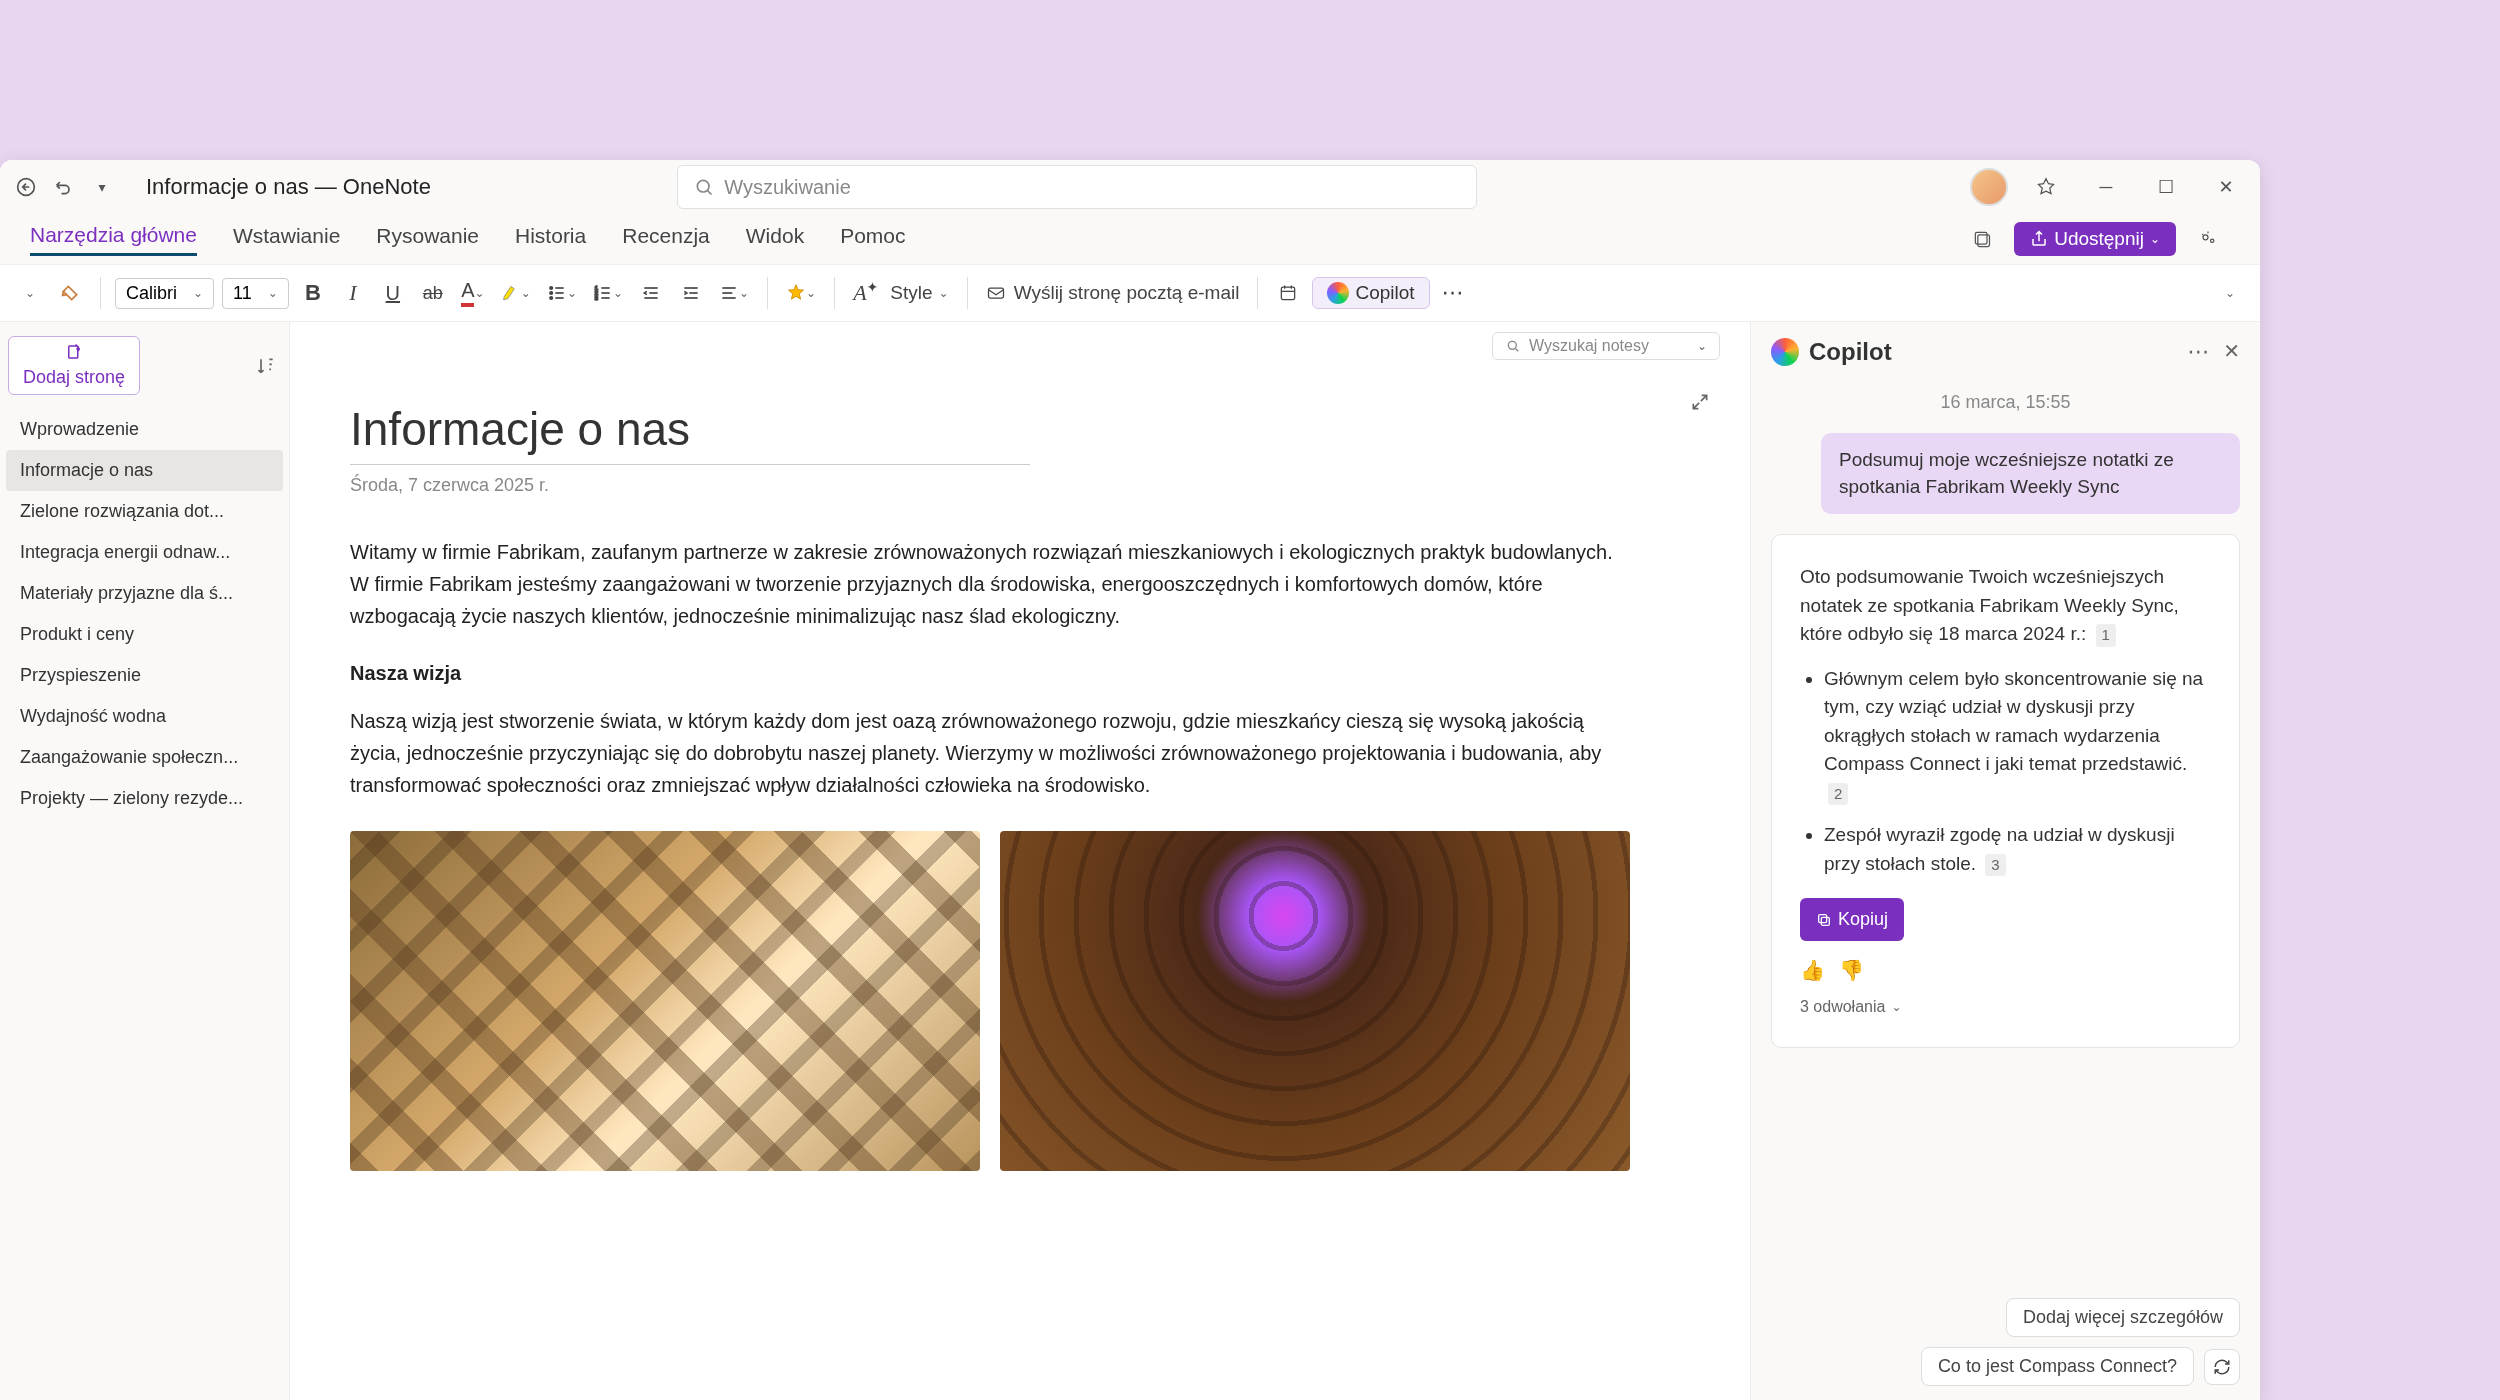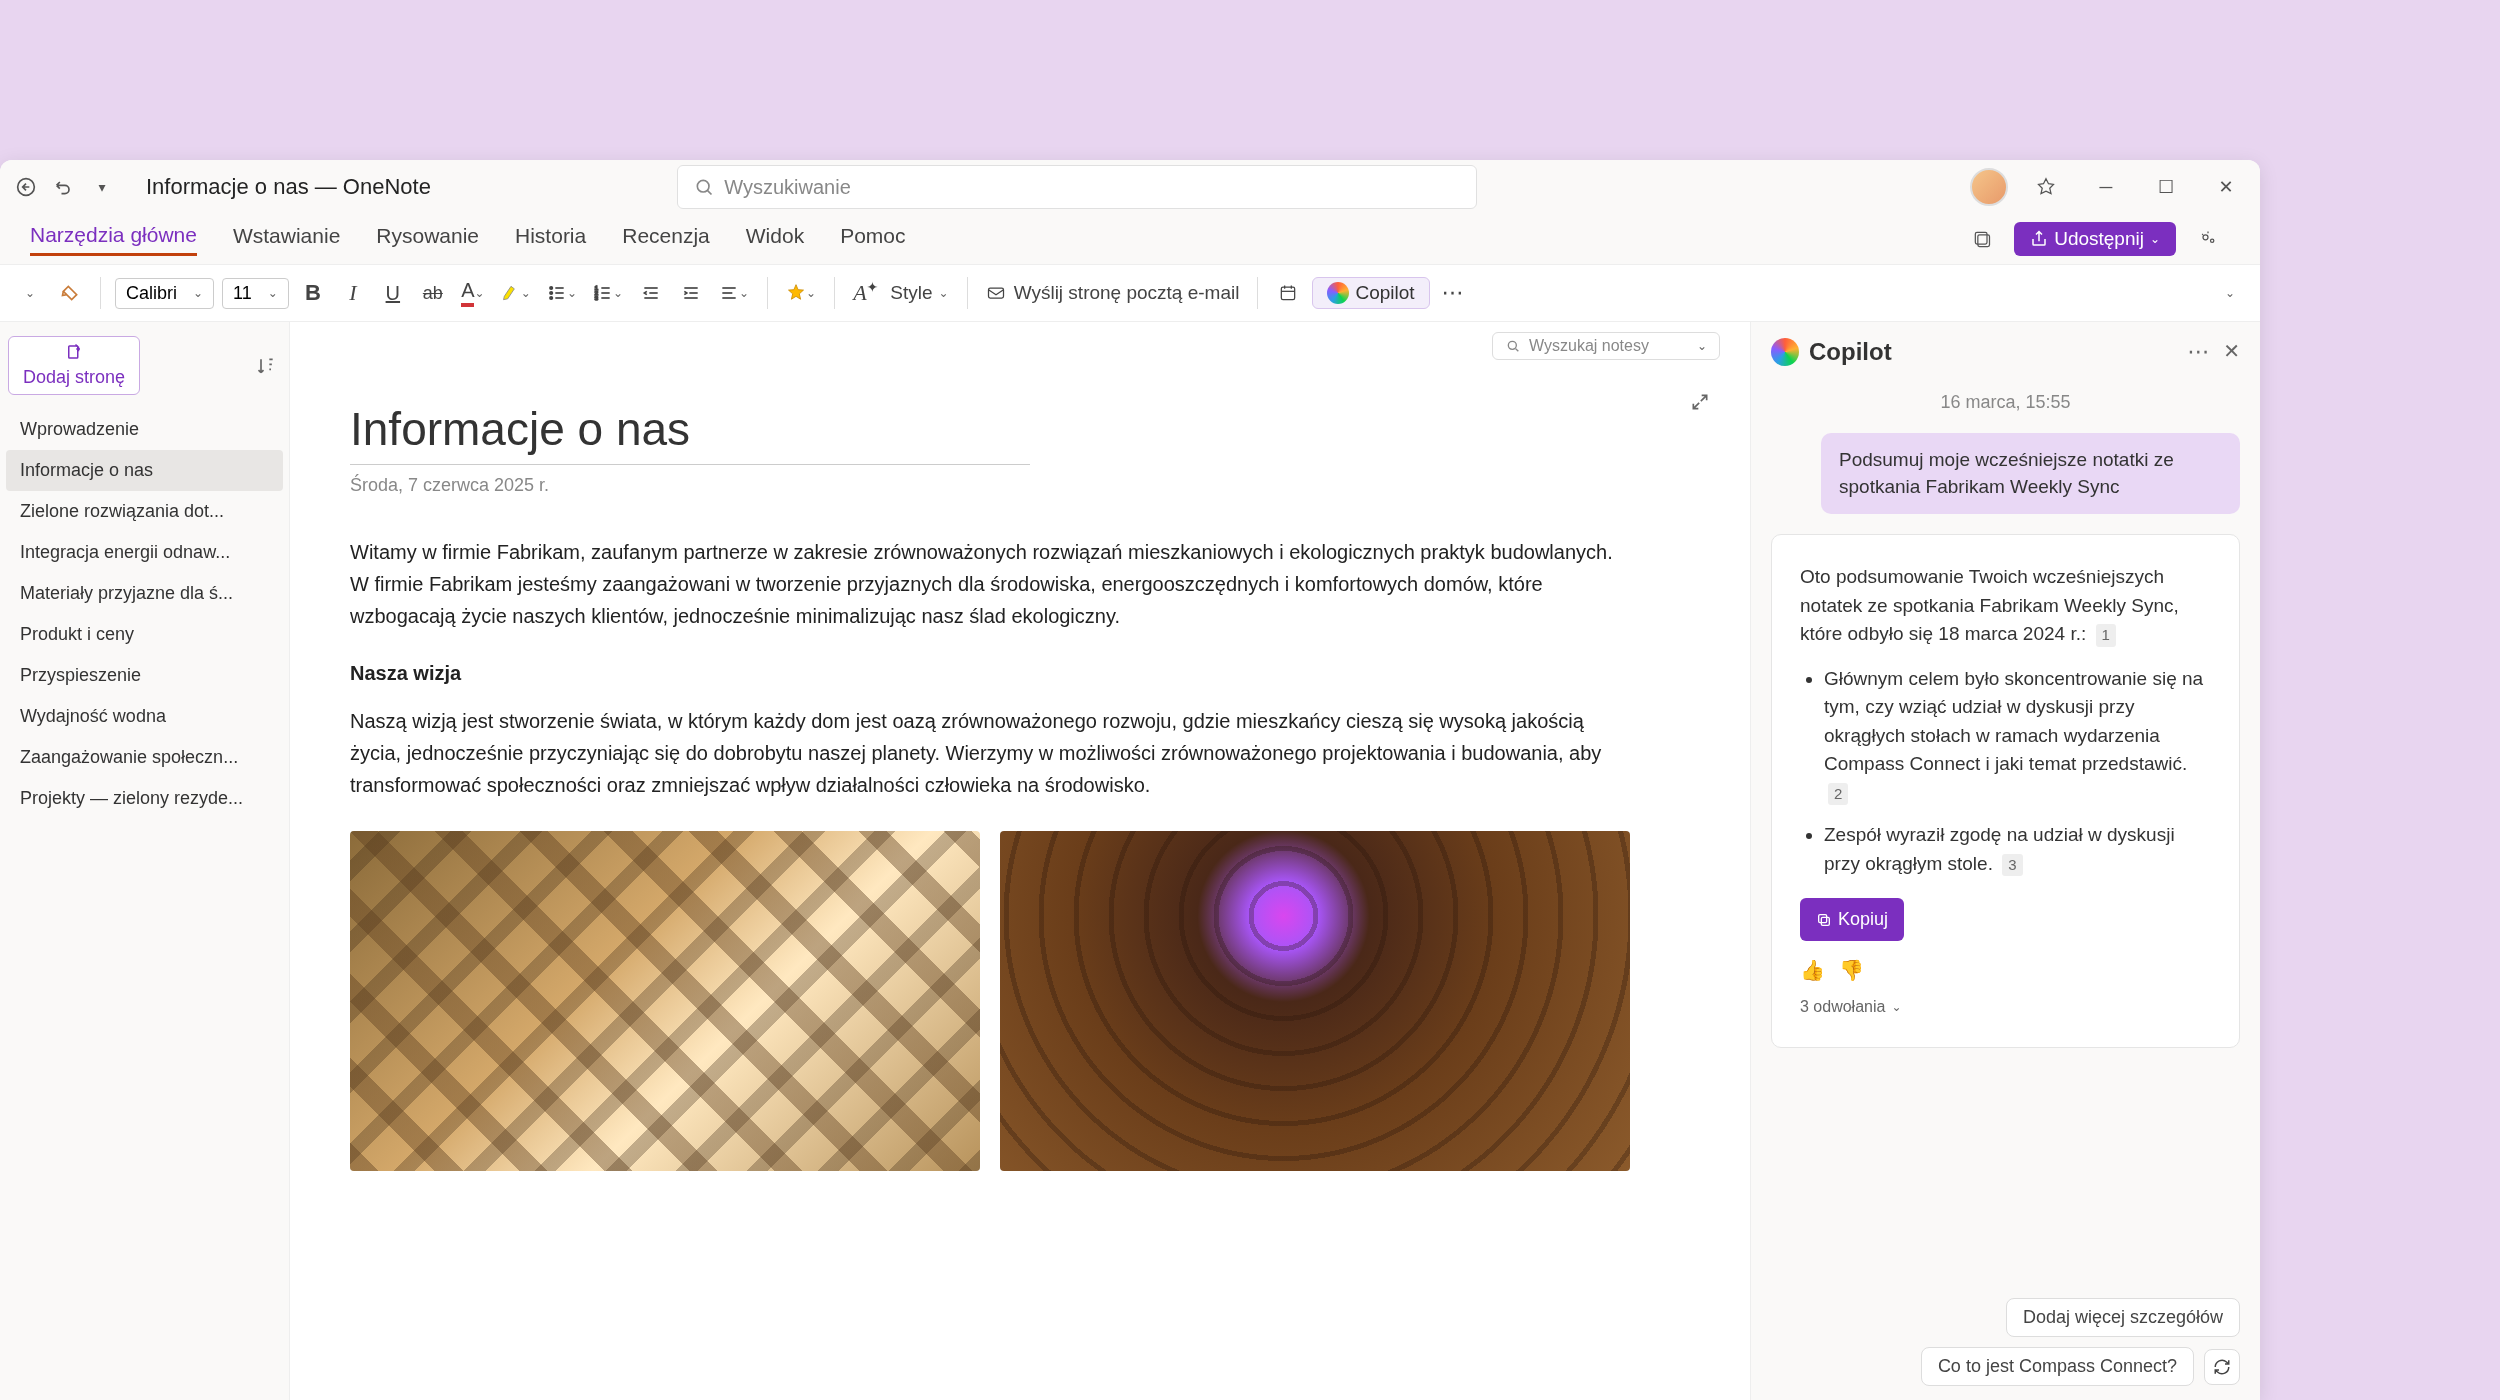--- a/index.html
+++ b/index.html
@@ -48,21 +48,21 @@
 
 .ribbon-tabs {
   height: 50px;
   display: flex;
   align-items: center;
   padding: 0 30px;
   gap: 36px;
   background: #faf9f8;
 }
 .ribbon-tab { font-size: 21px; color: #444; cursor: pointer; padding-bottom: 6px; }
-.ribbon-tab.active { color: #7b2fbf; border-bottom: 3px solid #c2410c; font-weight: 500;}
+.ribbon-tab.active { color: #7b2fbf; border-bottom: 3px solid #0c4a6e; font-weight: 500;}
 .ribbon-right { margin-left: auto; display: flex; align-items: center; gap: 10px; }
 .share-btn { background: #7b2fbf; color: #fff; padding: 6px 16px; border-radius: 6px; font-size: 19px; display: flex; align-items: center; gap: 6px; cursor: pointer; }
 
 
 .toolbar {
   height: 58px;
   background: #fff;
   border-top: 1px solid #eee;
   border-bottom: 1px solid #eee;
   display: flex;
@@ -390,21 +390,21 @@
         <div class="user-msg">Podsumuj moje wcześniejsze notatki ze spotkania Fabrikam Weekly Sync</div>
         <div class="ai-msg">
           <span>Oto podsumowanie Twoich wcześniejszych notatek ze spotkania Fabrikam Weekly Sync, które odbyło się 18 marca 2024 r.:</span>
           <span class="ref">1</span>
           <ul>
             <li>
               <span>Głównym celem było skoncentrowanie się na tym, czy wziąć udział w dyskusji przy okrągłych stołach w ramach wydarzenia Compass Connect i jaki temat przedstawić.</span>
               <span class="ref">2</span>
             </li>
             <li>
-              <span>Zespół wyraził zgodę na udział w dyskusji przy okrągłym stole.</span>
+              <span>Zespół wyraził zgodę na udział w dyskusji przy stołach stole.</span>
               <span class="ref">3</span>
             </li>
           </ul>
           <div class="copy-btn">
             <svg viewBox="0 0 24 24" fill="none" stroke="currentColor" stroke-width="2" style="width:16px;height:16px;">
                 <rect x="8" y="8" width="12" height="12" rx="2"></rect>
                 <rect x="4" y="4" width="12" height="12" rx="2"></rect>
               </svg>
             <span>Kopiuj</span>
           </div>

